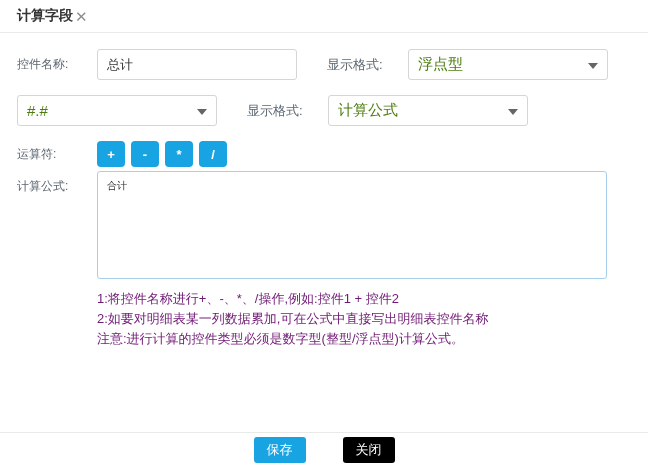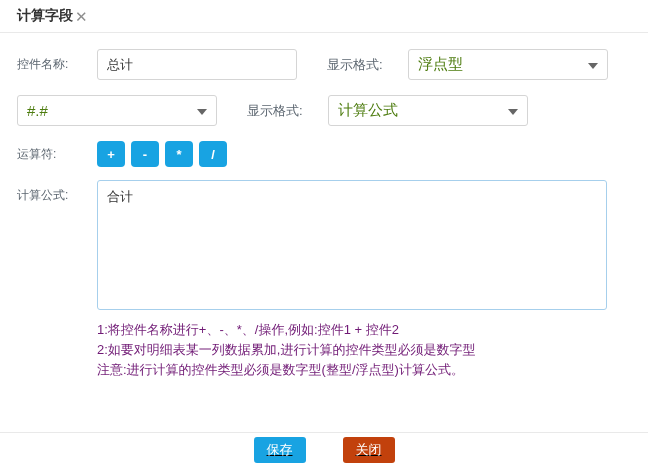--- a/index.html
+++ b/index.html
@@ -15,21 +15,21 @@
     padding:0 17px;
   }
   .dlg-title { font-size:14px; font-weight:bold; color:#333; }
   .dlg-close {
     font-size:15px; color:#8e8e8e; cursor:pointer; line-height:1;
     background:none; border:none; font-family:inherit; padding:2px;
   }
   
   .dlg-body { padding-top:16px; }
   .form-row { display:flex; align-items:center; margin:0 17px 15px 17px; }
-  .form-row.row-ops { margin-bottom:13px; }
+  .form-row.row-ops { margin-bottom:4px; }
   .form-row.row-formula { align-items:flex-start; margin-bottom:10px; }
   .lbl {
     width:80px; flex:0 0 80px; font-size:12px; color:#5c6670;
   }
   .lbl-right { width:81px; flex:0 0 81px; margin-left:30px; font-size:13px; color:#5c6670; }
   .lbl-top { padding-top:7px; }
   .txt-input {
     width:200px; height:31px; border:1px solid #d5d5d5; border-radius:3px;
     padding:0 9px; font-size:13px; color:#333; font-family:Liberation Serif, serif; outline:none;
   }
@@ -44,32 +44,32 @@
     border-top:6px solid #666;
   }
   
   .op-btn {
     width:28px; height:26px; margin-right:6px; border:none; border-radius:4px;
     color:#fff; font-size:13px; font-weight:bold; cursor:pointer; font-family:inherit;
     display:inline-flex; align-items:center; justify-content:center;
   }
   
   .formula-area {
-    width:510px; height:130px; border:1px solid #a6cfec; border-radius:3px;
-    padding:7px 9px; font-size:13px; color:#333; font-family:inherit;
+    width:510px; height:108px; border:1px solid #a6cfec; border-radius:3px;
+    padding:7px 9px; font-size:10px; color:#333; font-family:inherit;
     resize:none; outline:none; display:block;
   }
   
   .help-block { margin:0 17px 0 97px; }
   .help-line { font-size:13px; color:#701a75; line-height:20px; }
   
   .dlg-footer {
     position:absolute; left:0; right:0; bottom:0; height:34px;
     border-top:1px solid #e9e9e9;
-    display:flex; align-items:center; justify-content:center; gap:37px;text-decoration:underline;
+    display:flex; align-items:center; justify-content:center; gap:37px;
   }
   .footer-btn {
     min-width:48px; height:26px; padding:0 13px; border:none; border-radius:3px;
     color:#fff; font-size:13px; cursor:pointer; font-family:inherit;
   }
 </style>
 </head>
 <body>
 
 <div class="dialog">
@@ -111,24 +111,24 @@
       <button class="op-btn accent-bg" style="background: rgb(24, 163, 226);">/</button>
     </div>
 
     <div class="form-row row-formula">
       <span class="lbl lbl-top">计算公式:</span>
       <textarea class="formula-area" style="border-color: rgb(166, 207, 236);">合计</textarea>
     </div>
 
     <div class="help-block">
       <div class="help-line">1:将控件名称进行+、-、*、/操作,例如:控件1 + 控件2</div>
-      <div class="help-line">2:如要对明细表某一列数据累加,进行计算的控件类型必须是数字型</div>
+      <div class="help-line">2:如要对明细表某一列数据累加,可在公式中直接写出明细表控件名称</div>
       <div class="help-line">注意:进行计算的控件类型必须是数字型(整型/浮点型)计算公式。</div>
     </div>
 
   </div>
 
   <div class="dlg-footer">
     <button class="footer-btn accent-bg" style="background: rgb(24, 163, 226);">保存</button>
-    <button class="footer-btn accent-bg" style="background: #c2410c;">关闭</button>
+    <button class="footer-btn accent-bg" style="background: #000000;">关闭</button>
   </div>
 
 </div>
 
 </body></html>

